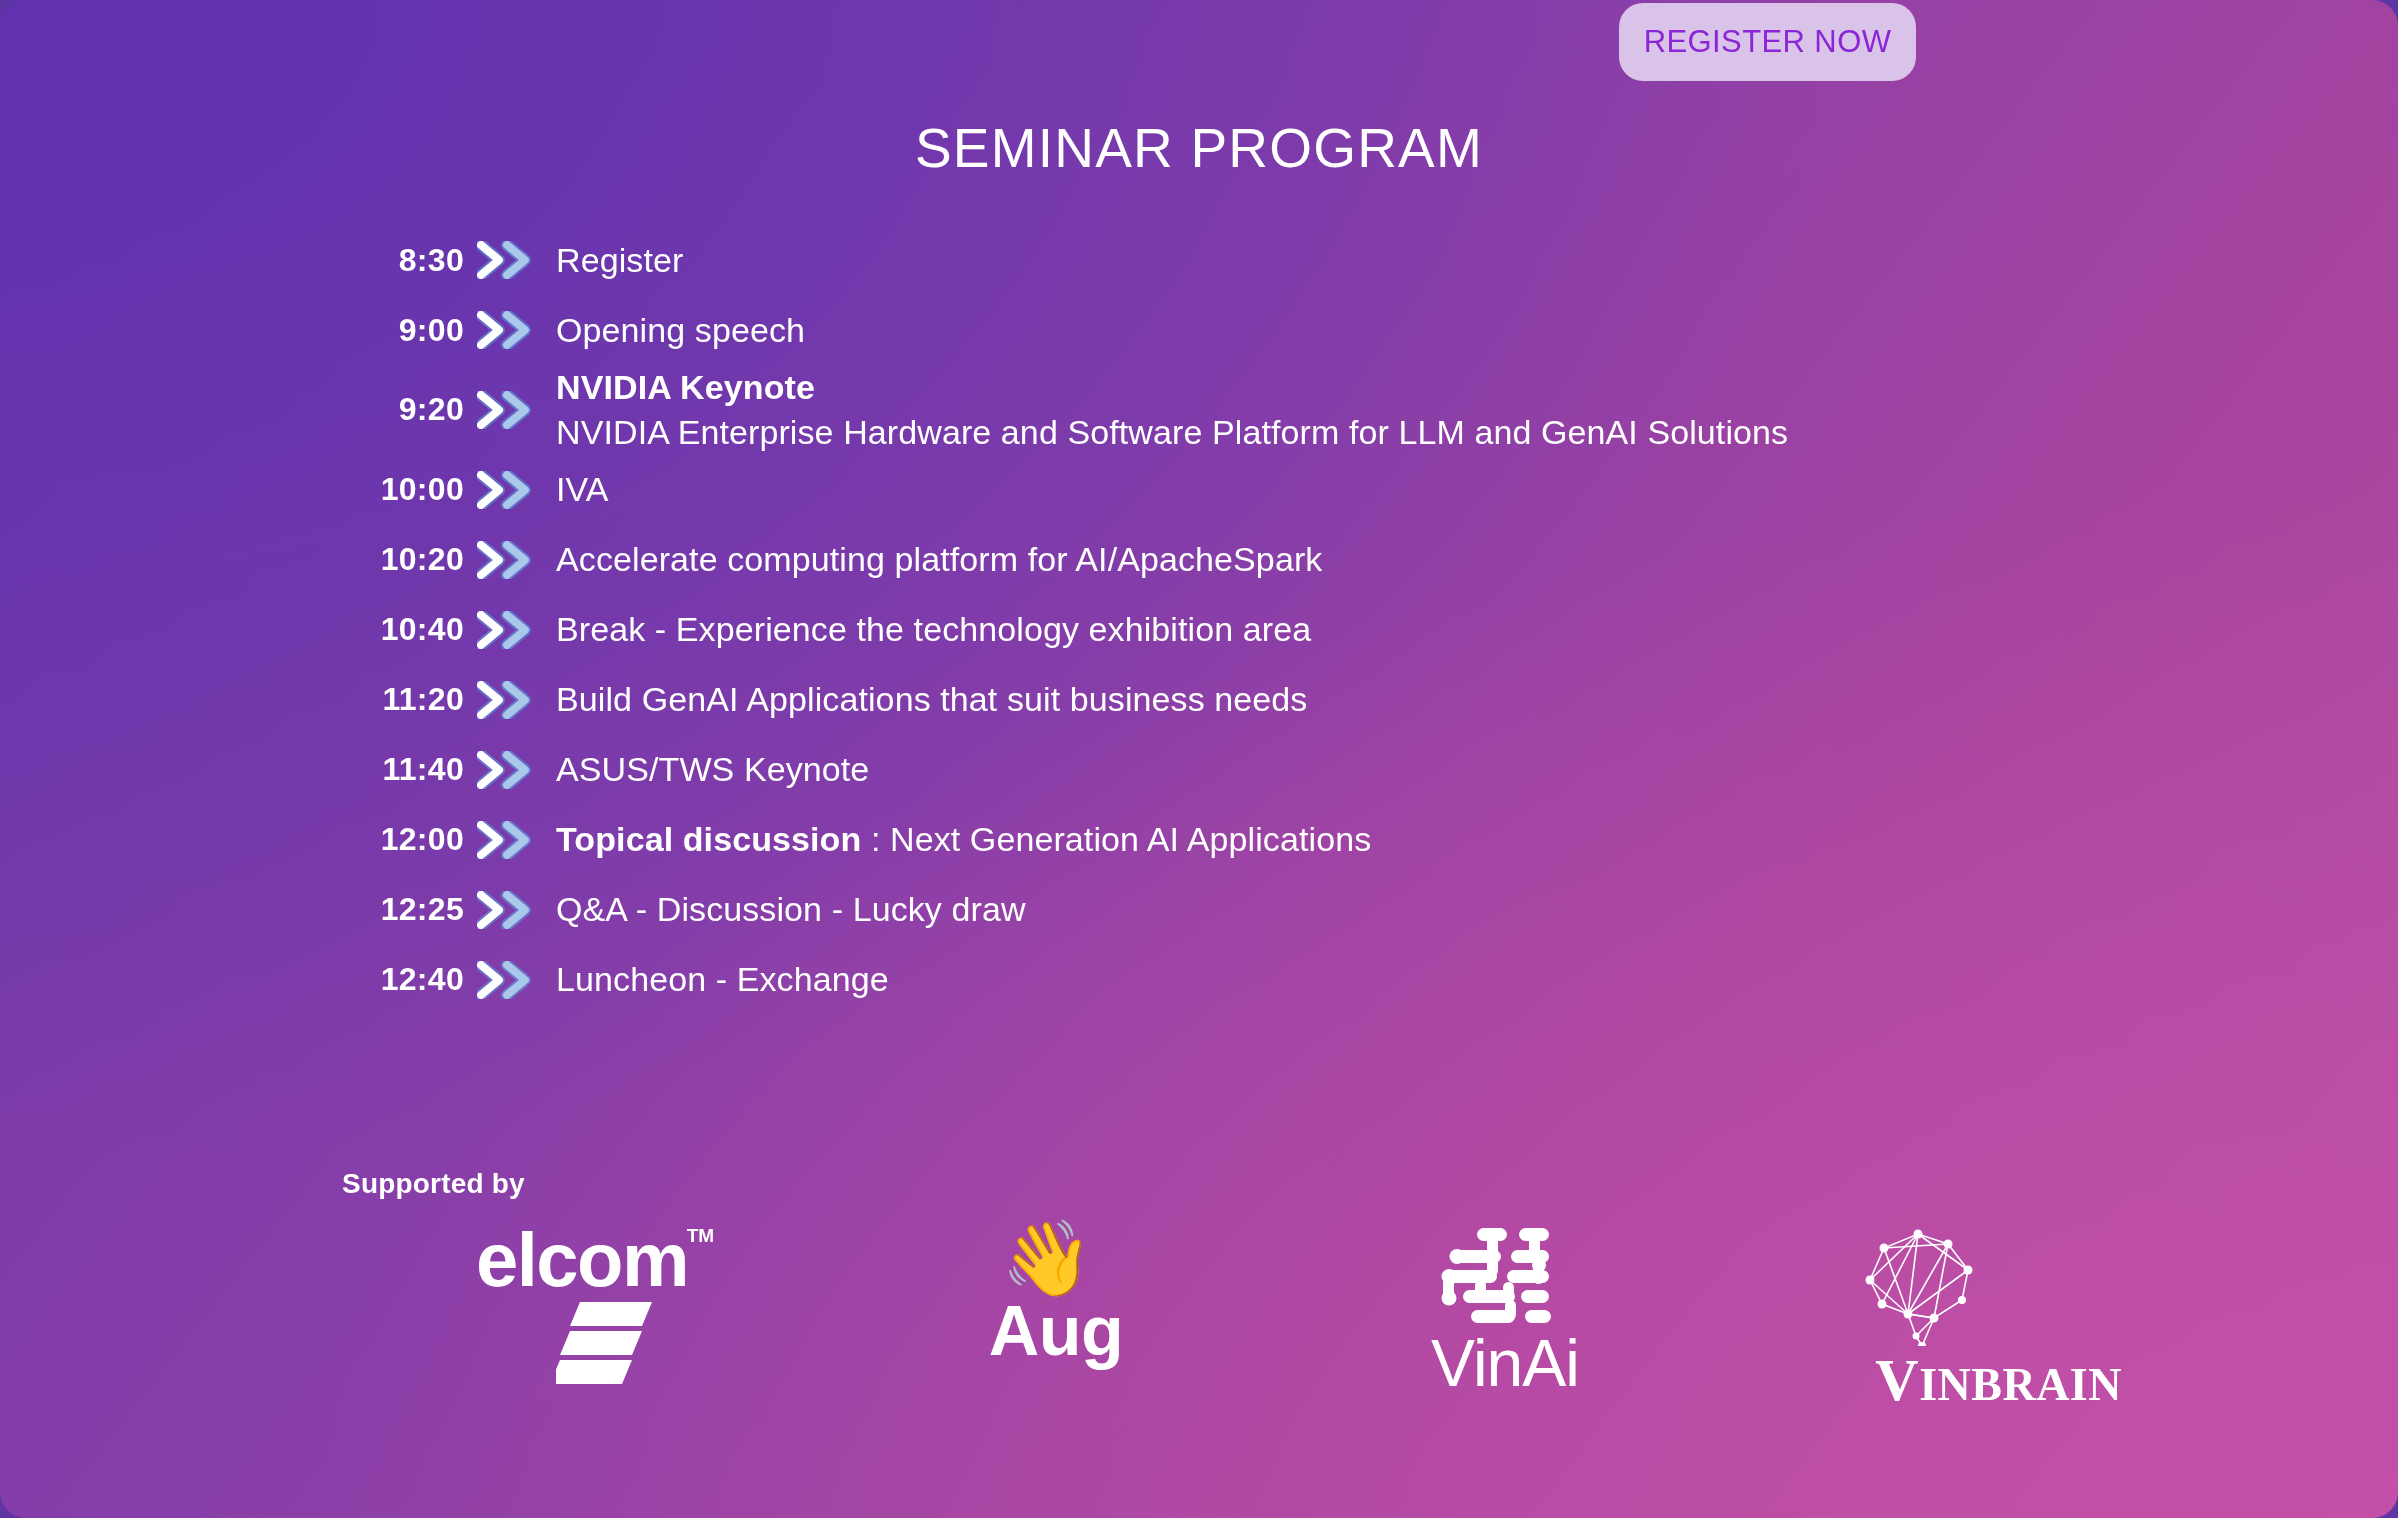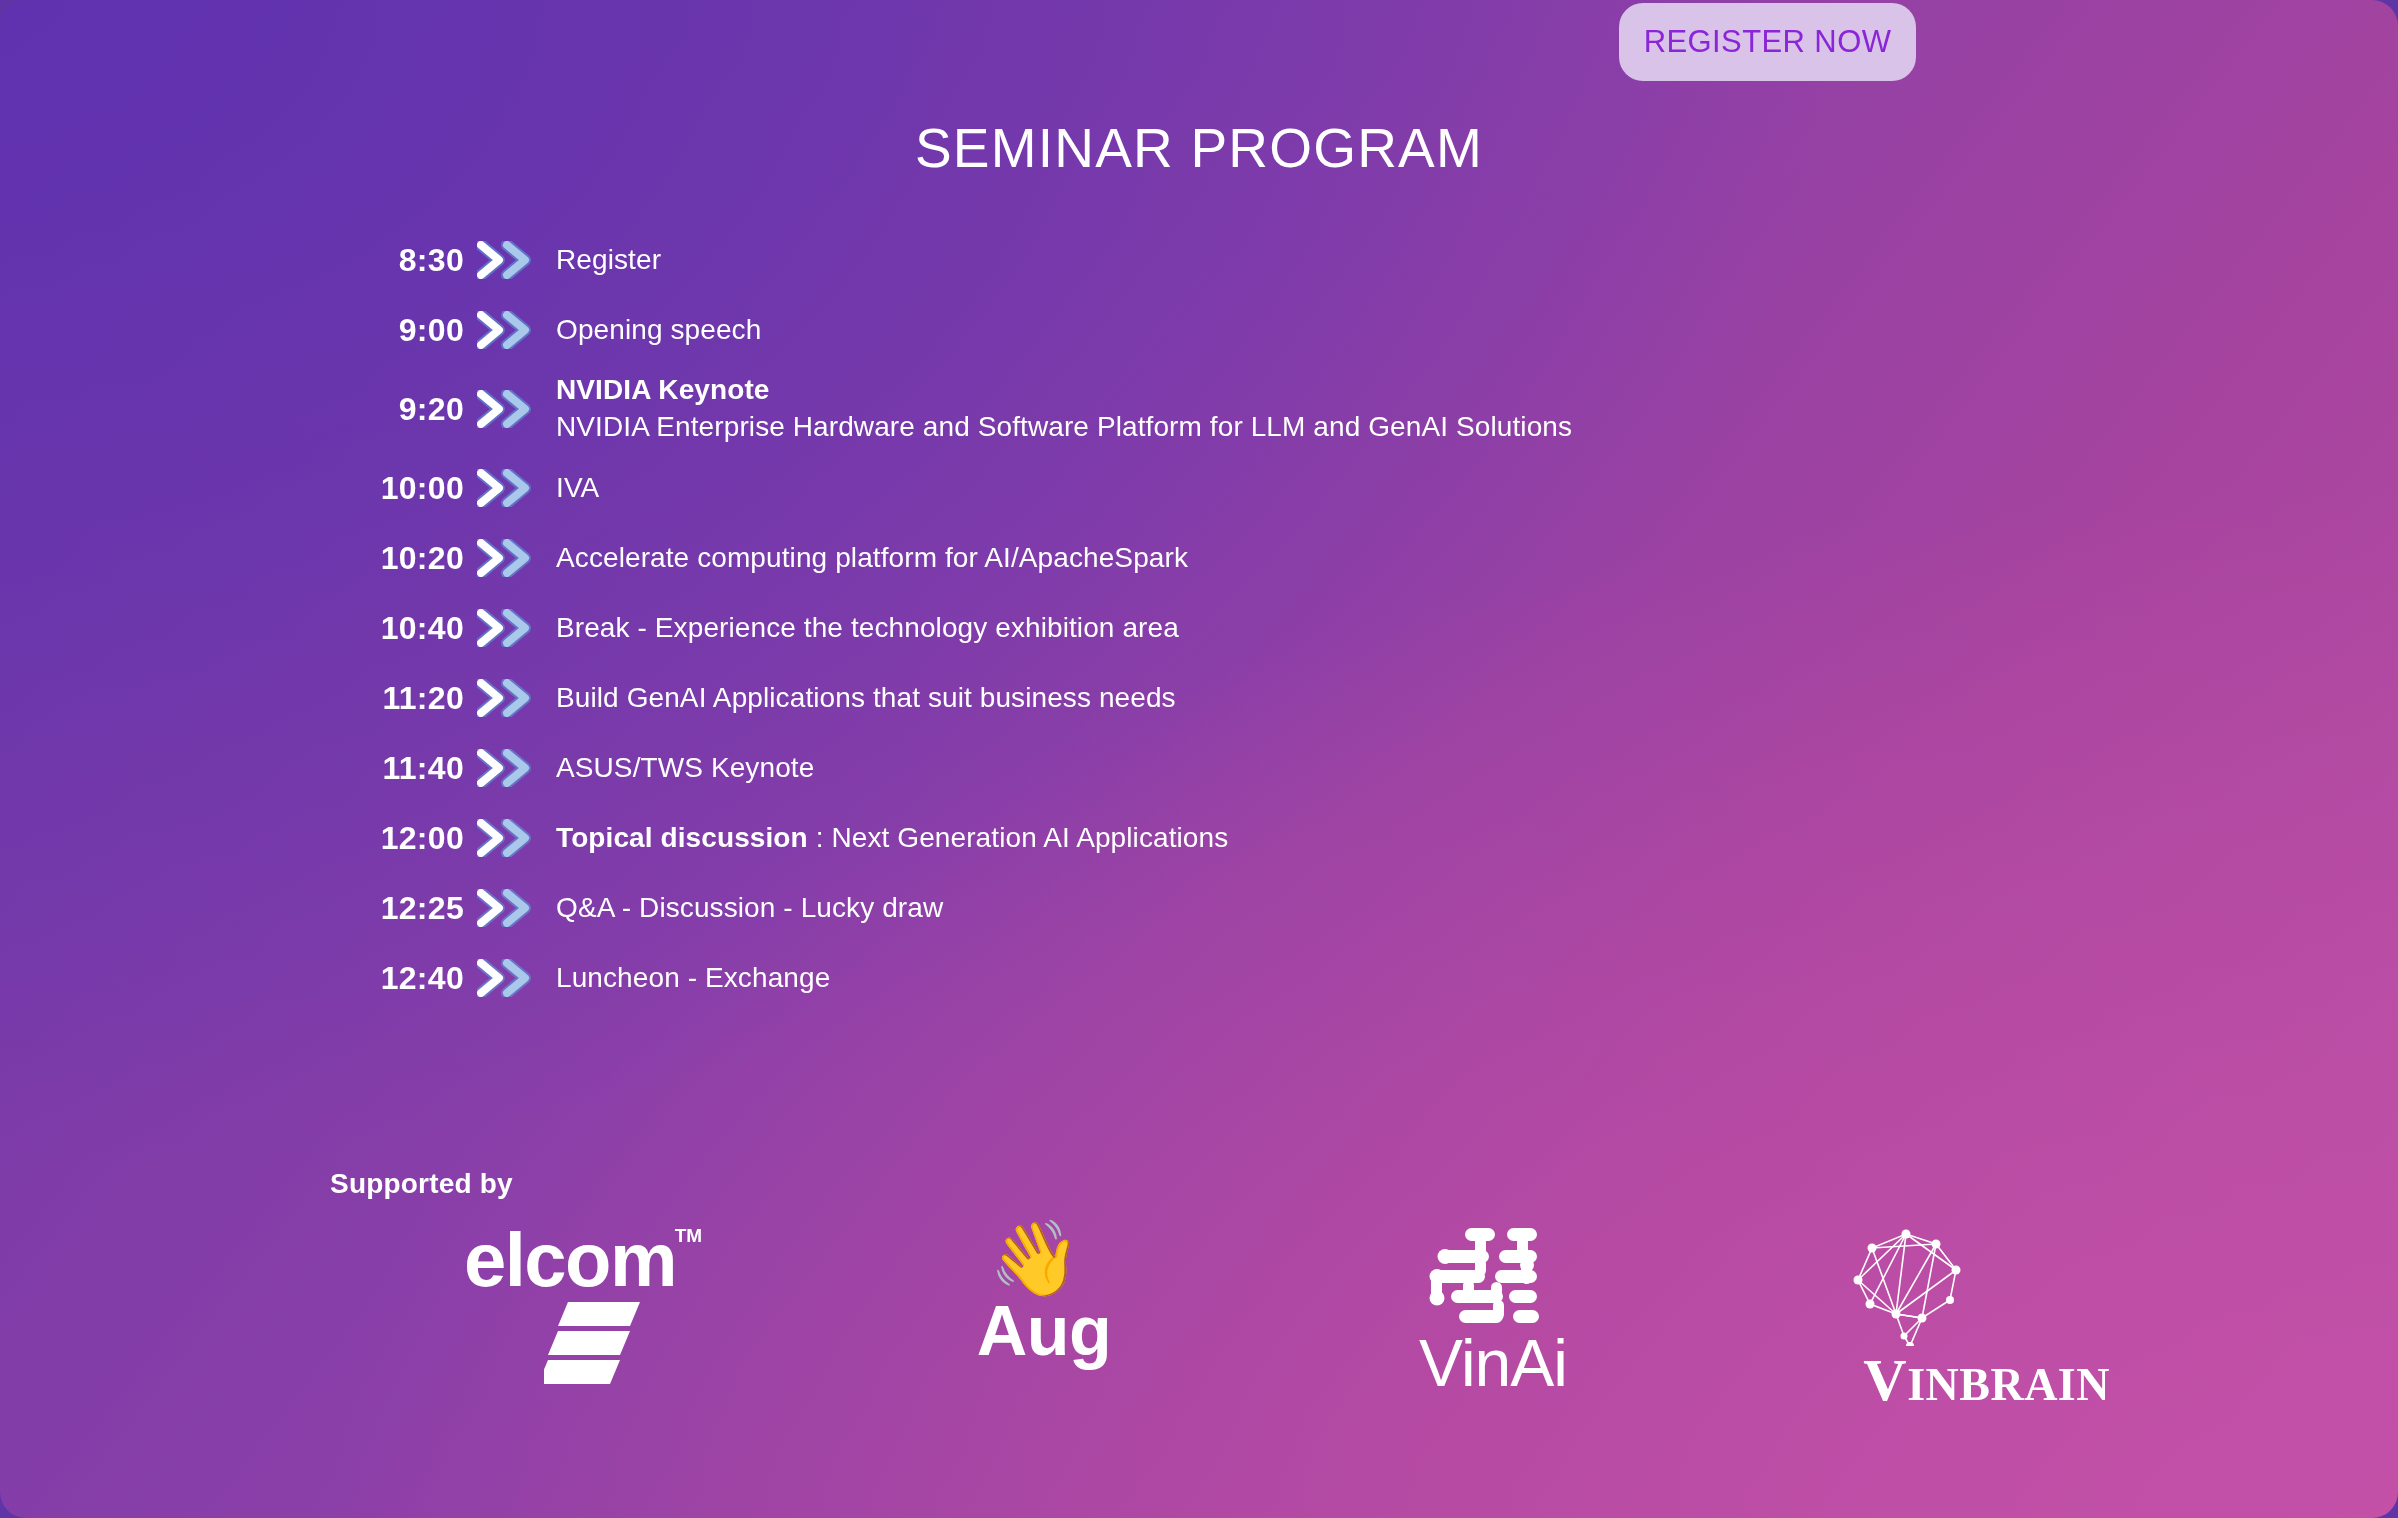--- a/index.html
+++ b/index.html
@@ -99,33 +99,33 @@
     width: 74px;
     height: 40px;
     display: flex;
     align-items: center;
     justify-content: center;
   }
   .chev svg { display: block; }
 
   .desc {
     color: #ffffff;
-    font-size: 28px;
+    font-size: 34px;
     font-weight: 400;
     line-height: 1.32;
     letter-spacing: 0.1px;
     padding-left: 14px;
   }
   .desc .b { font-weight: 700; }
   .desc .sub { display: block; font-weight: 400; }
 
   
   #supported {
     position: absolute;
-    left: 330px;
+    left: 342px;
     top: 1168px;
     width: 1900px;
   }
 
   #supported-label {
     color: #ffffff;
     font-size: 28px;
     font-weight: 700;
     letter-spacing: 0.2px;
     margin-bottom: 22px;

